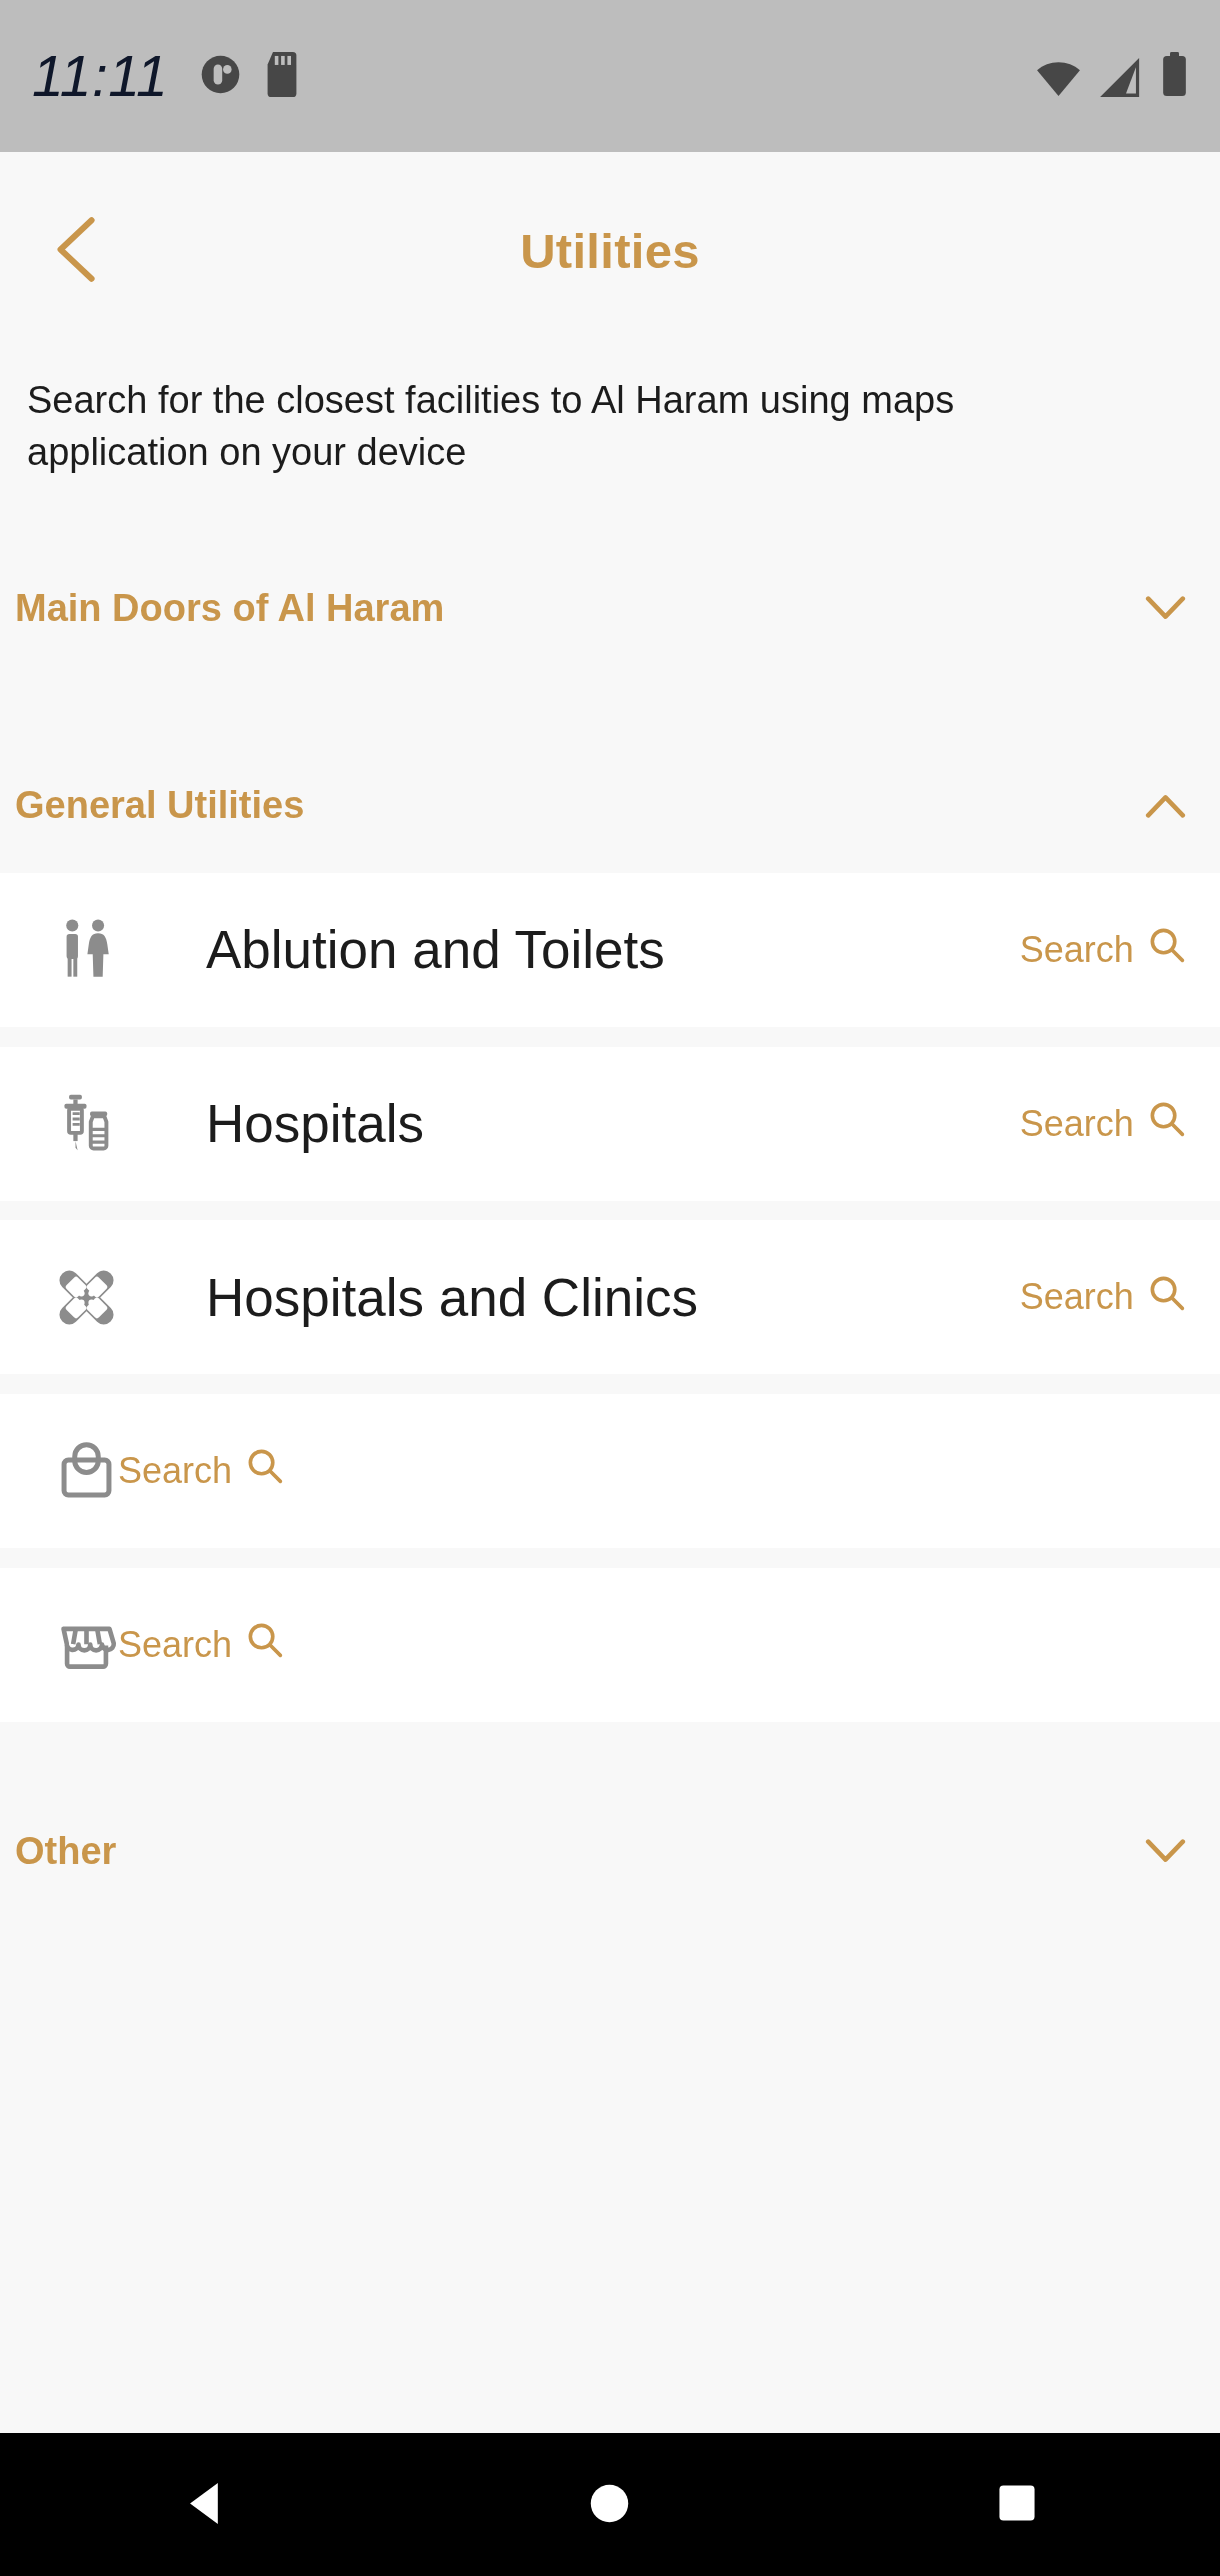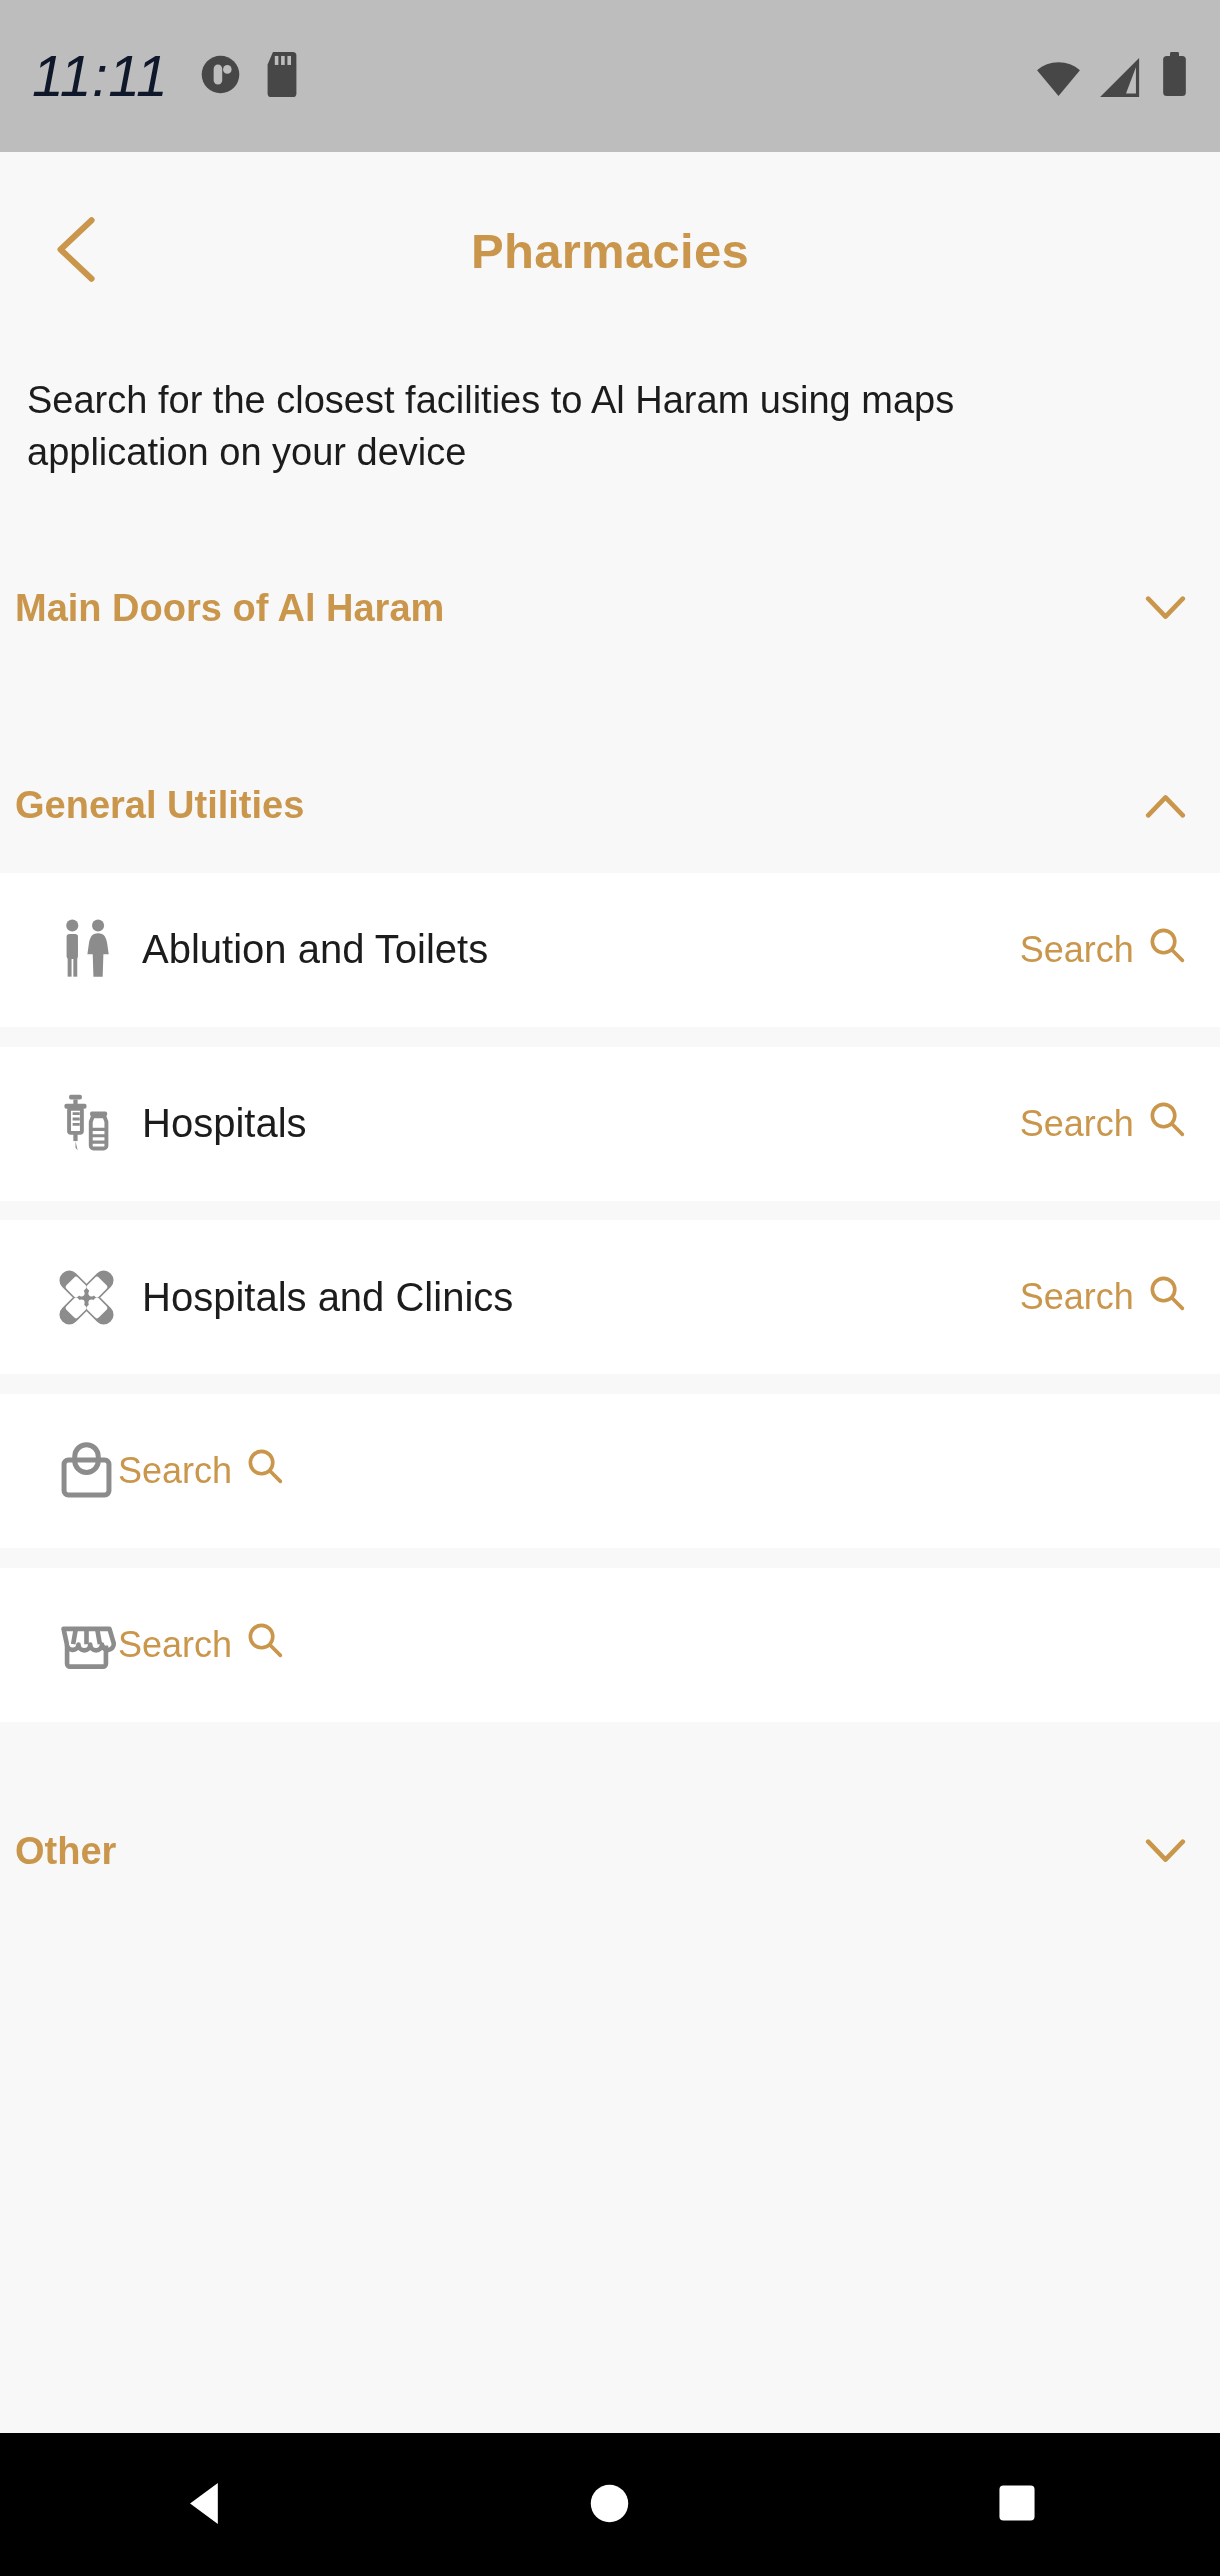--- a/index.html
+++ b/index.html
@@ -56,21 +56,21 @@
   .chev { width:41px; height:41px; display:flex; align-items:center; justify-content:center; }
 
   
   .rows { flex:0 0 auto; display:flex; flex-direction:column; gap:19.7px; padding:0 0 0 0; }
   .row {
     height:154px; background:#FFFFFF;
     display:flex; align-items:center; padding:0 34px 0 54px;
     cursor:pointer;
   }
   .row-icon { width:64px; flex:0 0 64px; display:flex; align-items:center; justify-content:center; }
-  .row-label { flex:1 1 auto; margin-left:24px; font-size:40px; color:#1C1C1C; }
+  .row-label { flex:1 1 auto; margin-left:88px; font-size:53px; color:#1C1C1C; }
   .search-link { display:flex; align-items:center; gap:14.3px; color:#C9964B; font-size:36px; cursor:pointer; }
 
   .gap-lg { flex:0 0 63px; }
   .filler { flex:1 1 auto; background:#F8F8F8; }
 
   
   .navbar {
     flex:0 0 143px; background:#000;
     display:flex; align-items:center; justify-content:space-around;
   }
@@ -123,21 +123,21 @@
   </div>
 
   <div class="header">
     <div class="back-btn">
       <span>
         <svg width="55" height="70" viewBox="0 0 31 39">
             <path d="M24 3 6.5 19.5 24 36" fill="none" stroke="#C9964B" stroke-width="3.4" stroke-linecap="round" stroke-linejoin="round"></path>
           </svg>
       </span>
     </div>
-    <div class="page-title">Pharmacies</div>
+    <div class="page-title">Utilities</div>
   </div>
 
   <div class="description">Search for the closest facilities to Al Haram using maps application on your device</div>
 
   <div class="gap-lg"></div>
   <div class="accordion-header">
     <span class="accordion-title">Main Doors of Al Haram</span>
     <span class="chev">
       <svg width="41" height="27" viewBox="0 0 23 15">
           <path d="M1.8 2 11.5 12 21.2 2" fill="none" stroke="#C9964B" stroke-width="2.6" stroke-linecap="round" stroke-linejoin="round"></path>

